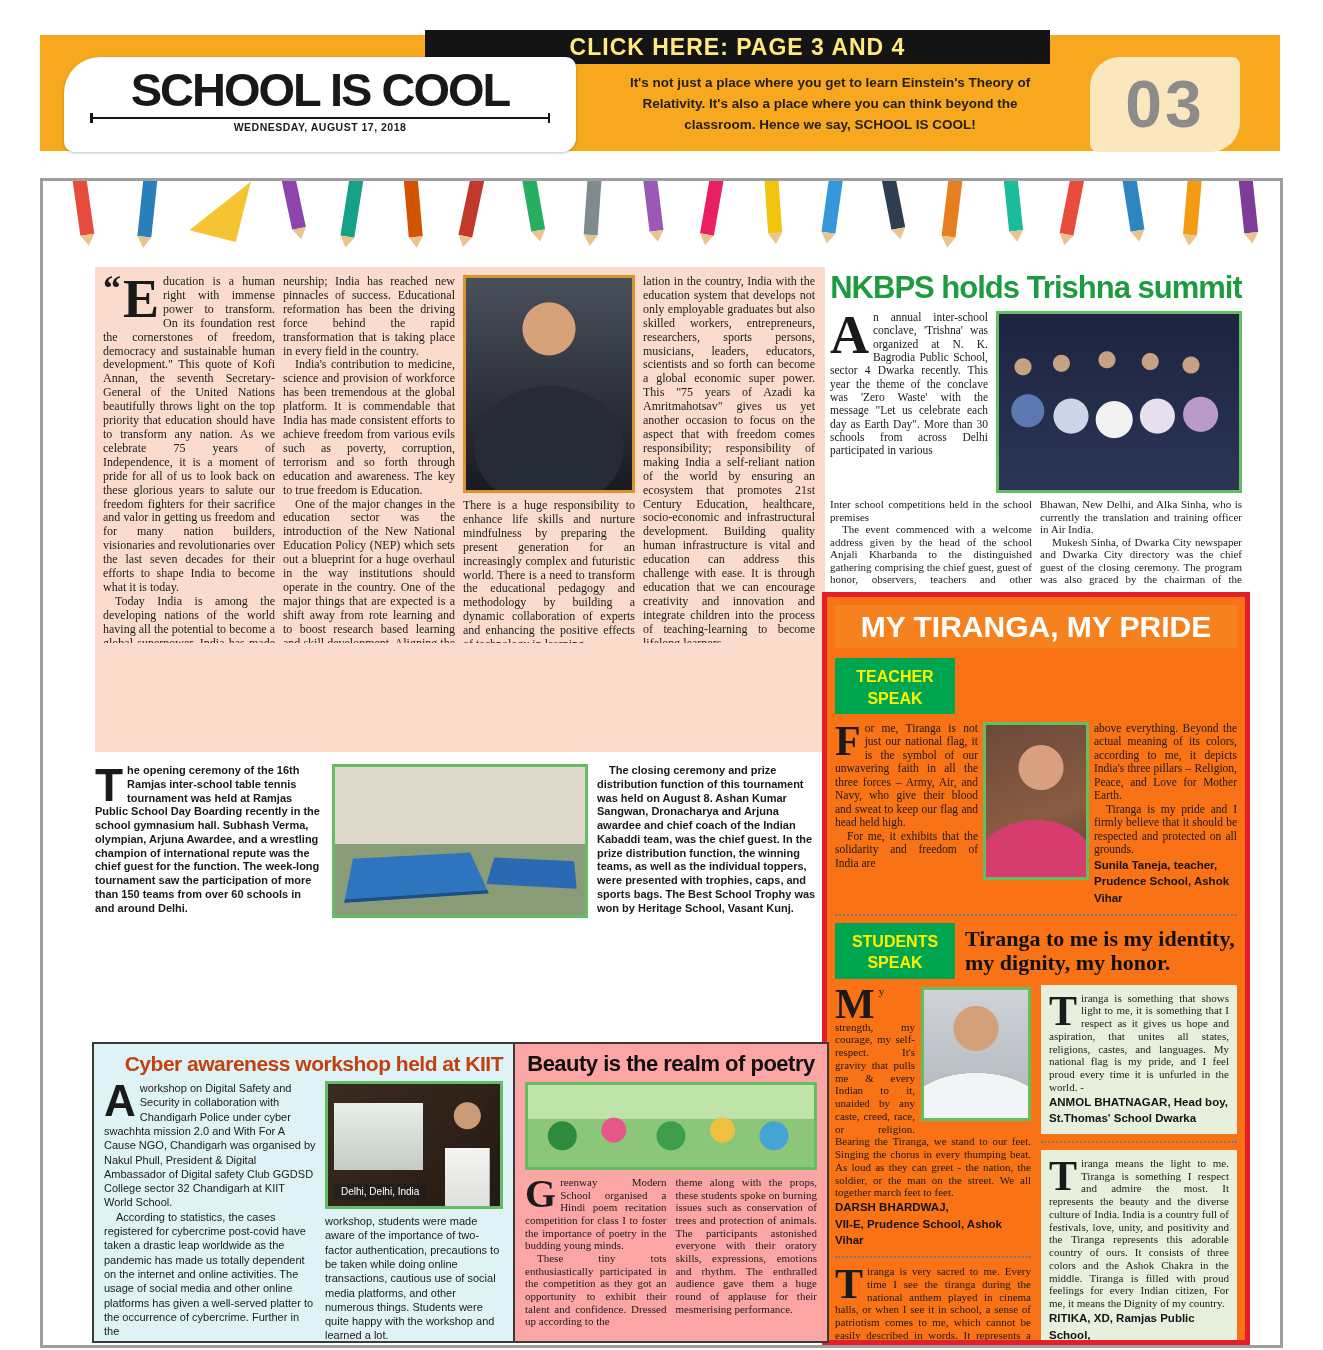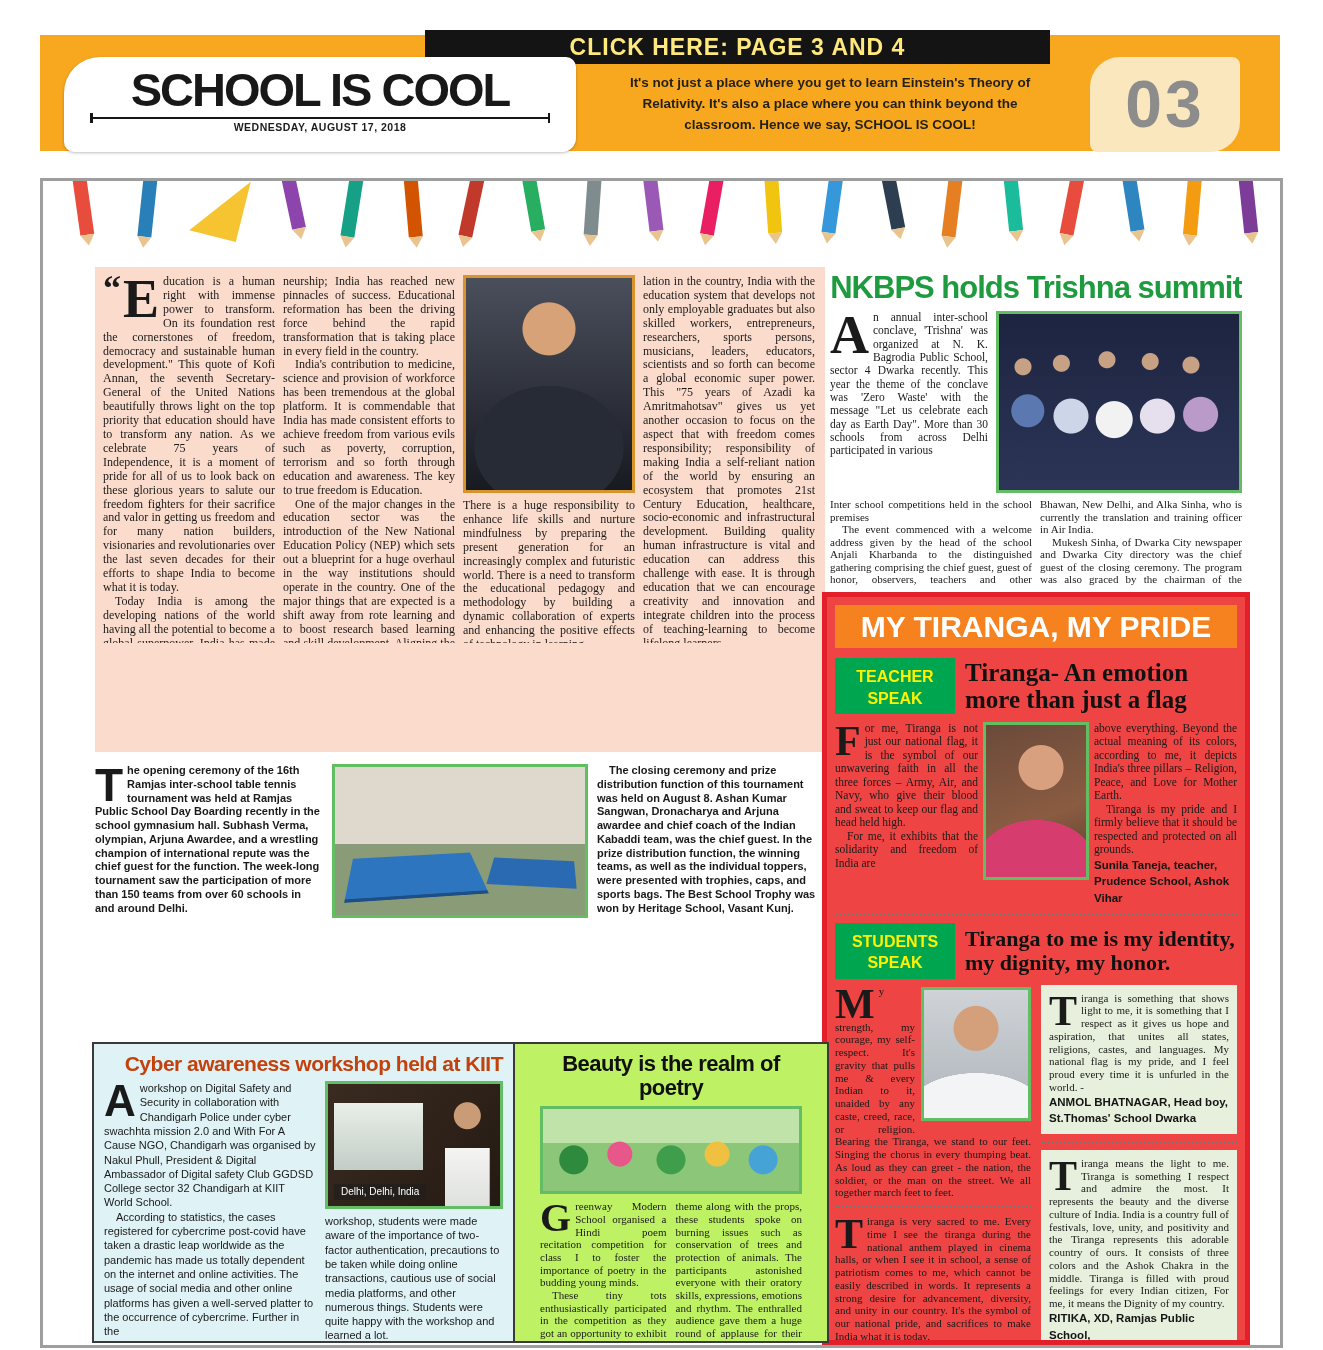--- a/index.html
+++ b/index.html
@@ -63,21 +63,21 @@
      radial-gradient(circle at 12% 55%, #5b79b0 0 16px, transparent 17px),
      radial-gradient(circle at 30% 58%, #cdd6e8 0 17px, transparent 18px),
      radial-gradient(circle at 48% 60%, #f2f2f2 0 18px, transparent 19px),
      radial-gradient(circle at 66% 58%, #e6e0ee 0 17px, transparent 18px),
      radial-gradient(circle at 84% 57%, #b99ac9 0 17px, transparent 18px),
      linear-gradient(180deg,#1d2440,#2c3557);}
   .nkbps-r2{display:flex;gap:8px;margin-top:5px;}
   .nkbps-c{width:202px;font-size:11px;line-height:1.14;}
   
   .redbox{position:absolute;left:822px;top:592px;width:428px;height:753px;border:5px solid #E3202A;
-          background:#ef4444;box-sizing:border-box;padding:8px;overflow:hidden;}
+          background:#f97316;box-sizing:border-box;padding:8px;overflow:hidden;}
   .banner{background:#F5821F;color:#fff;font:900 30px/43px "Liberation Sans",sans-serif;
           text-align:center;letter-spacing:0;height:43px;}
   .speak-row{display:flex;gap:10px;align-items:center;margin-top:10px;}
   .speak-tag{width:120px;height:56px;background:#00A550;color:#FFF200;text-align:center;
              font:900 16px/1.35 "Liberation Sans",sans-serif;padding-top:8px;box-sizing:border-box;flex:none;}
   .speak-h{font:700 25px/1.08 "Liberation Serif",serif;color:#111;}
   .t-body{display:flex;gap:5px;margin-top:8px;}
   .t-col{width:143px;font-size:11.5px;line-height:1.17;}
   .photo-teacher{width:100px;height:152px;flex:none;background:
      radial-gradient(circle at 55% 28%, #d8a07e 0 22px, transparent 23px),
@@ -110,21 +110,21 @@
   .cyber-right{flex:1;font:400 11px/1.3 "Liberation Sans",sans-serif;}
   .photo-cyber{width:100%;height:128px;box-sizing:border-box;background-repeat:no-repeat;background-image:
      radial-gradient(circle at 81% 26%, #c99c77 0 13px, transparent 14px),
      linear-gradient(#e9efe9,#c3ccc6),
      linear-gradient(#f4f4f2,#dfe1df),
      linear-gradient(130deg,#3a2b20,#241a13);
      background-size:100% 100%,52% 55%,26% 48%,100% 100%;
      background-position:0 0,7% 34%,92% 100%,0 0;margin-bottom:5px;}
   .ph-caption{position:absolute;left:6px;bottom:6px;background:rgba(30,30,30,.55);color:#fff;
               font:400 10px/1 "Liberation Sans",sans-serif;padding:3px 7px;margin-top:40px;}
-  .poetry{flex:1;background:#bef264;border-left:2px solid #3a3a3a;padding:8px 25px;box-sizing:border-box;overflow:hidden;}
+  .poetry{flex:1;background:#fca5a5;border-left:2px solid #3a3a3a;padding:8px 10px;box-sizing:border-box;overflow:hidden;}
   .poetry-h{font:900 22px/1.1 "Liberation Sans",sans-serif;color:#101010;letter-spacing:-.5px;text-align:center;}
   .photo-poetry{width:100%;height:88px;box-sizing:border-box;margin:6px 0;background:
      radial-gradient(circle at 12% 62%, #2e8b3d 0 14px, transparent 15px),
      radial-gradient(circle at 30% 55%, #e8578a 0 12px, transparent 13px),
      radial-gradient(circle at 50% 62%, #3f9e4b 0 14px, transparent 15px),
      radial-gradient(circle at 68% 55%, #f0c040 0 12px, transparent 13px),
      radial-gradient(circle at 86% 62%, #46a3d6 0 14px, transparent 15px),
      linear-gradient(180deg,#bfe3a8 0 42%,#8cc779 42% 100%);}
   .poetry-cols{display:flex;gap:9px;}
   .poetry-col{width:144px;font-size:11px;line-height:1.15;}
@@ -223,24 +223,20 @@
   </section>
 
   <section class="redbox">
     <div class="banner">MY TIRANGA, MY PRIDE</div>
 
     <div class="speak-row">
       <div class="speak-tag">
         <span>TEACHER</span><br>
         <span>SPEAK</span>
       </div>
-      <div class="speak-h">
-        <span>Tiranga- An emotion</span><br>
-        <span>more than just a flag</span>
-      </div>
     </div>
 
     <div class="t-body">
       <div class="t-col">
         <p class="para"><span class="dropcap">F</span><span>or me, Tiranga is not just our national flag, it is the symbol of our unwavering faith in all the three forces – Army, Air, and Navy, who give their blood and sweat to keep our flag and head held high.</span></p>
         <p class="para indent">For me, it exhibits that the solidarity and freedom of India are</p>
       </div>
       <div class="photo photo-teacher bgreen"></div>
       <div class="t-col">
         <p class="para">above everything. Beyond the actual meaning of its colors, according to me, it depicts India's three pillars – Religion, Peace, and Love for Mother Earth.</p>
@@ -262,20 +258,24 @@
       <div class="speak-h" style="font-size:22px;">
         <span>Tiranga to me is my identity,</span><br>
         <span>my dignity, my honor.</span>
       </div>
     </div>
 
     <div class="st-cols">
       <div class="st-col">
         <div class="photo photo-boy bgreen"></div>
         <p class="para"><span class="dropcap">M</span><span>y strength, my courage, my self-respect. It's gravity that pulls me &amp; every Indian to it, unaided by any caste, creed, race, or religion. Bearing the Tiranga, we stand to our feet. Singing the chorus in every thumping beat. As loud as they can greet - the nation, the soldier, or the man on the street. We all together march feet to feet.</span></p>
+        <div class="credit" style="clear:left;">
+          <span>DARSH BHARDWAJ,</span><br>
+          <span>VII-E, Prudence School, Ashok Vihar</span>
+        </div>
         <div class="dotline"></div>
         <p class="para"><span class="dropcap">T</span><span>iranga is very sacred to me. Every time I see the tiranga during the national anthem played in cinema halls, or when I see it in school, a sense of patriotism comes to me, which cannot be easily described in words. It represents a strong desire for advancement, diversity, and unity in our country. It's the symbol of our national pride, and sacrifices to make India what it is today.</span></p>
 
       </div>
       <div class="st-col">
         <div class="greenbox">
           <p class="para"><span class="dropcap">T</span><span>iranga is something that shows light to me, it is something that I respect as it gives us hope and aspiration, that unites all states, religions, castes, and languages. My national flag is my pride, and I feel proud every time it is unfurled in the world. -</span></p>
           <div class="credit">
             <span>ANMOL BHATNAGAR, Head boy,</span><br>
             <span>St.Thomas' School Dwarka</span>

